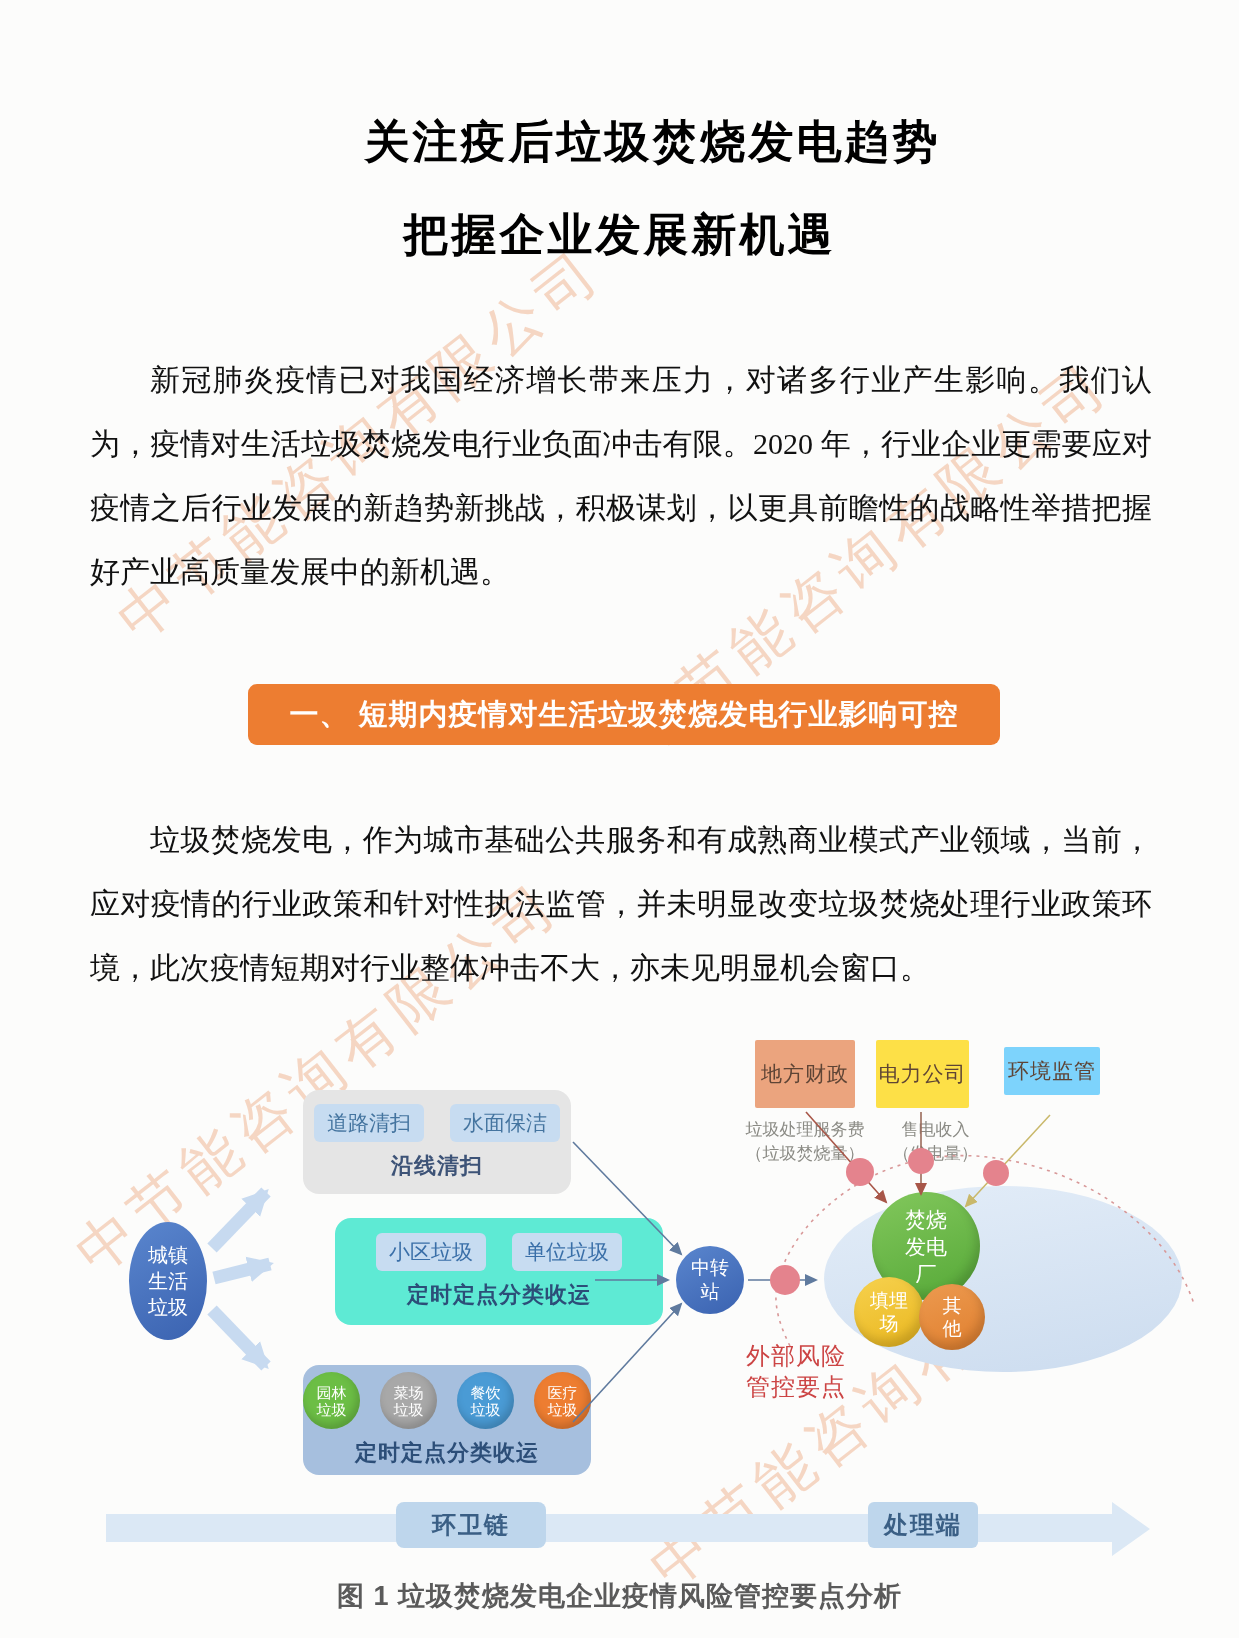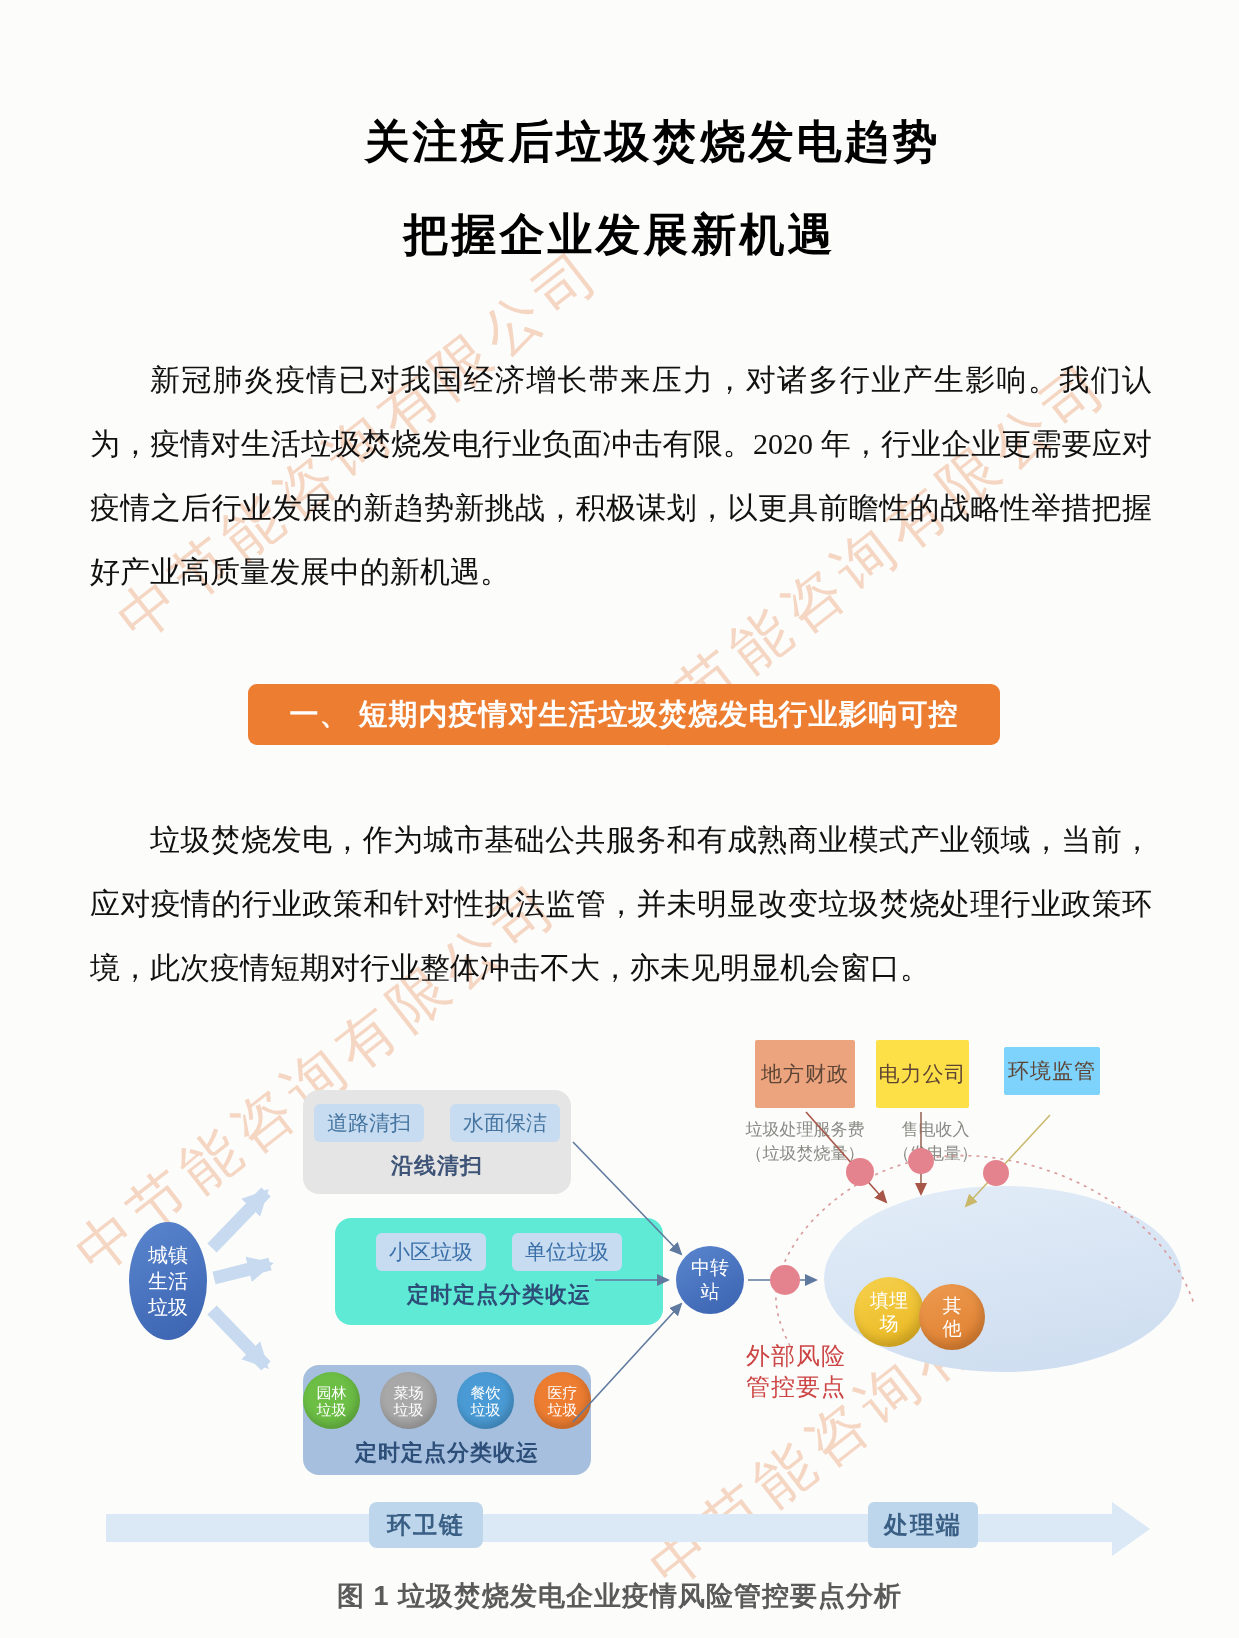--- a/index.html
+++ b/index.html
@@ -114,21 +114,21 @@
   .disp-other{left:919px;top:294px;width:66px;height:66px;background:linear-gradient(160deg,#ec9a50,#e07f2e);}
   .disp-other span{width:24px;font-size:19px;line-height:23px;}
   .risklabel{
     left:746px;top:350px;color:#cc4444;font-size:24px;line-height:31px;letter-spacing:1px;
   }
   .bandchip{
     top:512px;height:46px;background:#bed6ec;border-radius:8px;
     display:flex;align-items:center;justify-content:center;
     color:#3a5f85;font-weight:bold;font-size:24px;letter-spacing:2px;
   }
-  .bandchip-l{left:369px;width:114px;}
+  .bandchip-l{left:396px;width:150px;}
   .bandchip-r{left:868px;width:110px;border-radius:6px;}
   .connectors{position:absolute;left:0;top:0;width:1239px;height:570px;pointer-events:none;}
 </style>
 </head>
 <body>
 
 <div class="page">
 
   <div class="wm wm1">中节能咨询有限公司</div>
   <div class="wm wm2">中节能咨询有限公司</div>
@@ -198,20 +198,23 @@
       </div>
       <div class="abs flownote fn2">
         <div>售电收入</div>
         <div>（发电量）</div>
       </div>
 
       <div class="abs transfer">
         <span>中转站</span>
       </div>
 
+      <div class="abs disp disp-inc">
+        <span>焚烧发电厂</span>
+      </div>
       <div class="abs disp disp-land">
         <span>填埋场</span>
       </div>
       <div class="abs disp disp-other">
         <span>其他</span>
       </div>
 
       <div class="abs risklabel">
         <div>外部风险</div>
         <div>管控要点</div>

